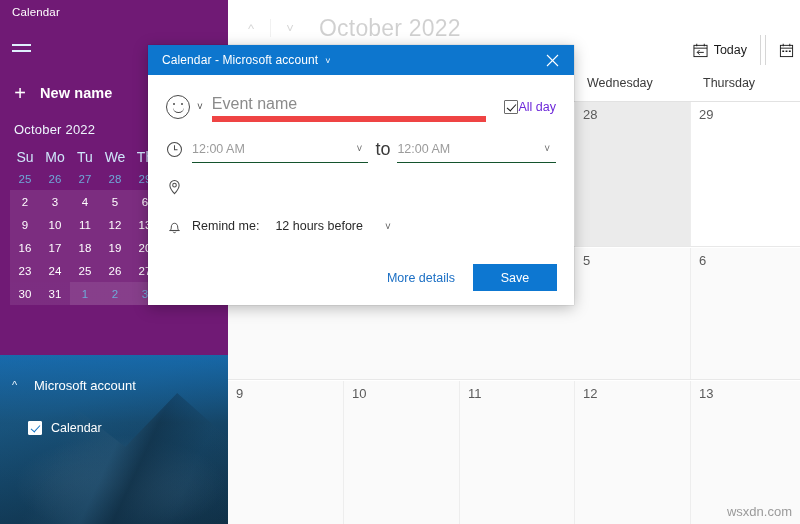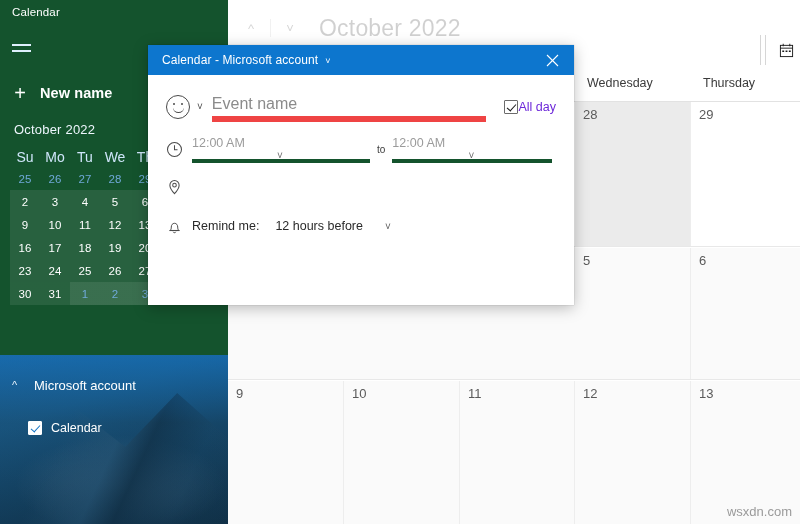--- a/index.html
+++ b/index.html
@@ -14,21 +14,21 @@
     position: relative;
     width: 800px; height: 524px;
     overflow: hidden;
   }
 
   
   .sidebar {
     position: absolute;
     left: 0; top: 0;
     width: 228px; height: 524px;
-    background: #14532d;
+    background: #701a75;
     overflow: hidden;
   }
   
   .sidebar-photo {
     position: absolute;
     left: 0; top: 355px;
     width: 228px; height: 169px;
     background:
       radial-gradient(ellipse 150px 70px at 120px 130px, rgba(90,130,160,0.55), rgba(0,0,0,0) 70%),
       linear-gradient(160deg, #1d5f8f 0%, #1b5a86 30%, #17496c 60%, #12344c 100%);
@@ -408,44 +408,43 @@
     height: 38px;
   }
   .row-ico {
     width: 26px;
     flex: none;
     display: flex; align-items: center; justify-content: flex-start;
   }
   .fld {
     position: relative;
     display: flex; align-items: center;
-    border-bottom: 4px solid #14532d;
+    border-bottom: 1px solid #14532d;
     height: 27px;
-    flex-direction: column;
   }
   .fld input {
     border: none; outline: none;
     background: transparent;
     font-size: 12.5px;
     color: #3a3a3a;
     height: 26px;
     width: 100%;
     font-family: "Liberation Sans", sans-serif;
   }
   .fld input::placeholder { color: #9b9b9b; }
   .fld .fchev {
     font-size: 10px;
     color: #6b6b6b;
     padding: 0 6px 0 4px;
     cursor: pointer;
     flex: none;
   }
   .fld-start { width: 178px; }
   .to-word {
-    font-size: 10px;
+    font-size: 18px;
     color: #3a3a3a;
     margin: 8px 7px;
     flex: none;
   }
   .fld-end { width: 160px; }
   .fld-loc { width: 353px; }
 
   .row-remind {
     display: flex; align-items: center;
     height: 40px;
@@ -604,20 +603,33 @@
   <div class="main">
 
     <div class="month-header">
       <span class="mh-arrow">^</span>
       <span class="mh-sep"></span>
       <span class="mh-arrow">˅</span>
       <span class="mh-title">October 2022</span>
     </div>
 
     <div class="toolbar">
+      <div class="tb-btn">
+        <span class="tb-ico">
+          <svg width="15" height="15" viewBox="0 0 16 16">
+            <rect x="1" y="2.5" width="14" height="12" fill="none" stroke="#1b1b1b" stroke-width="1"></rect>
+            <line x1="1" y1="5.5" x2="15" y2="5.5" stroke="#1b1b1b" stroke-width="1"></line>
+            <line x1="4" y1="0.8" x2="4" y2="3.5" stroke="#1b1b1b" stroke-width="1"></line>
+            <line x1="12" y1="0.8" x2="12" y2="3.5" stroke="#1b1b1b" stroke-width="1"></line>
+            <line x1="4.5" y1="10" x2="11.5" y2="10" stroke="#1b1b1b" stroke-width="1"></line>
+            <polyline points="7,7.5 4.5,10 7,12.5" fill="none" stroke="#1b1b1b" stroke-width="1"></polyline>
+          </svg>
+        </span>
+        <span>Today</span>
+      </div>
       <span class="tb-div"></span>
       <span class="tb-div"></span>
       <div class="tb-btn" style="padding-right:0;">
         <span class="tb-ico">
           <svg width="15" height="15" viewBox="0 0 16 16">
             <rect x="1.5" y="2.5" width="13" height="12" fill="none" stroke="#1b1b1b" stroke-width="1"></rect>
             <line x1="1.5" y1="5.5" x2="14.5" y2="5.5" stroke="#1b1b1b" stroke-width="1"></line>
             <line x1="4.5" y1="0.8" x2="4.5" y2="3.5" stroke="#1b1b1b" stroke-width="1"></line>
             <line x1="11.5" y1="0.8" x2="11.5" y2="3.5" stroke="#1b1b1b" stroke-width="1"></line>
             <rect x="3.5" y="8" width="2" height="1.6" fill="#1b1b1b"></rect>
@@ -736,15 +748,19 @@
             <path d="M7.6 14.6a1.5 1.5 0 0 0 2.8 0" fill="none" stroke="#4a4a4a" stroke-width="1.05"></path>
           </svg>
         </span>
         <span class="remind-label">Remind me:</span>
         <span class="remind-val">12 hours before</span>
         <span class="remind-chev">˅</span>
       </div>
 
     </div>
 
+    <div class="dlg-footer">
+      <span class="more-details">More details</span>
+      <button class="save-btn">Save</button>
+    </div>
   </div>
 
 </div>
 
 </body></html>

